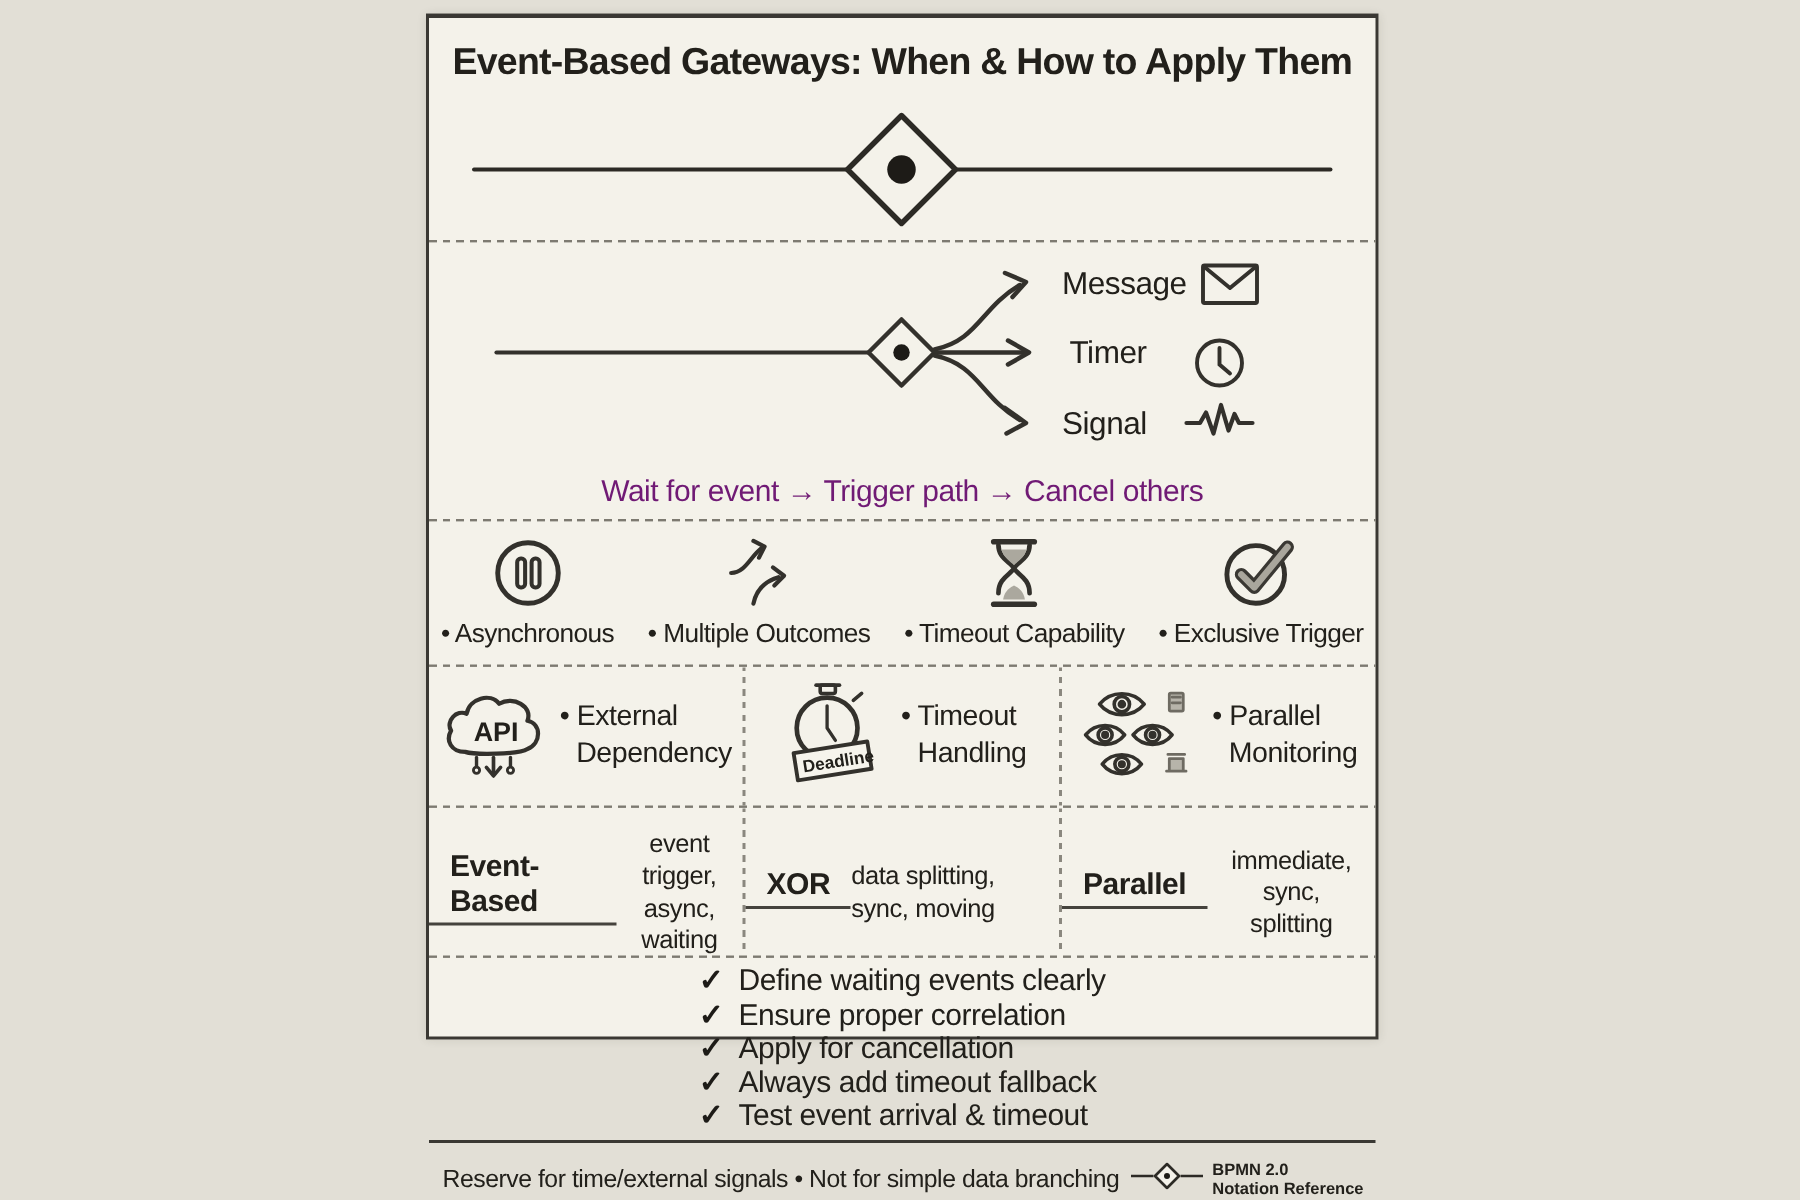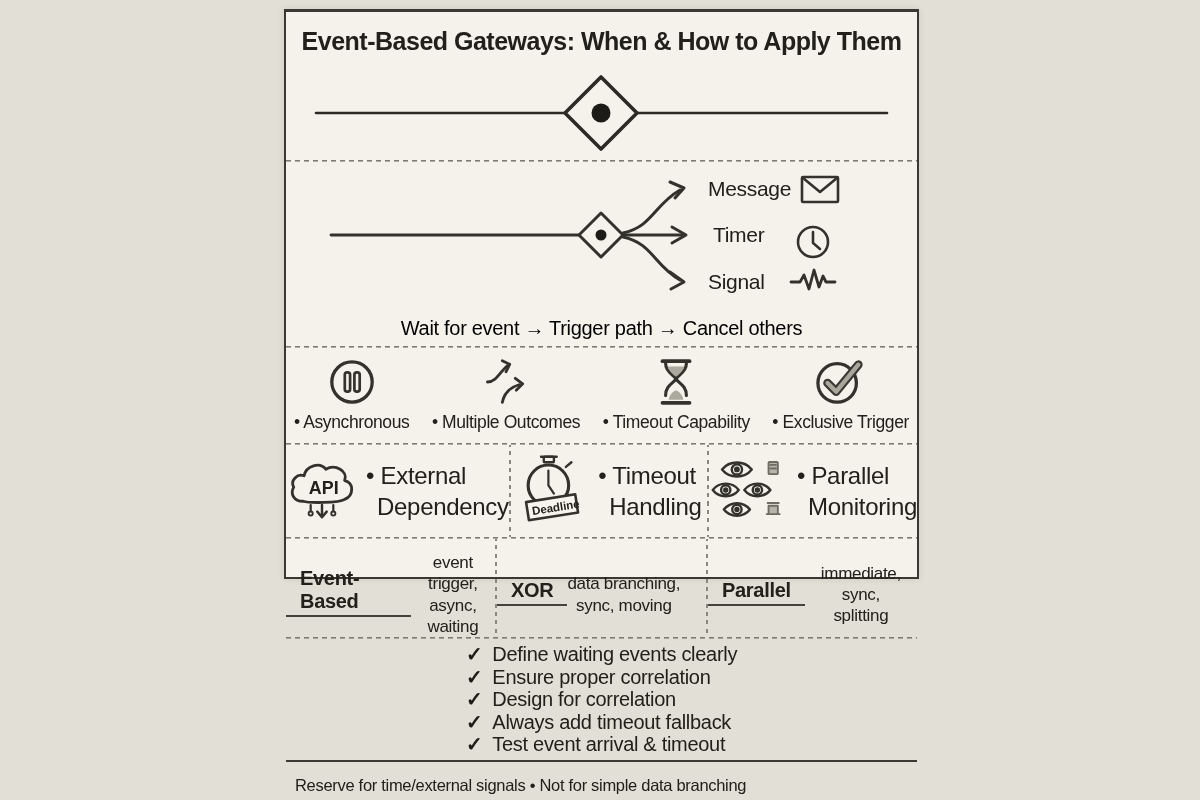--- a/index.html
+++ b/index.html
@@ -4,45 +4,45 @@
 <style>
   * { margin:0; padding:0; box-sizing:border-box; }
   html,body { width:1200px; height:800px; overflow:hidden; }
   body {
     background:#e2dfd6;
     font-family:"Liberation Sans", sans-serif;
     color:#22201b;
     position:relative;
   }
   .poster {
-    position:absolute; left:284px; top:9px; width:635px; height:570px;
+    position:absolute; left:284px; top:9px; width:635px; height:684px;
     background:#f4f2ea;
     border:2px solid #3a3833;
     border-top-width:3px;
     box-shadow:0 0 6px rgba(60,55,45,.12);
     display:flex; flex-direction:column;
   }
   .dashed { height:2px; flex:0 0 2px;
     background-image:repeating-linear-gradient(90deg,#7d7a71 0 5px, transparent 5px 9px);
     background-size:100% 1.6px; background-repeat:no-repeat; background-position:center; }
   .title { flex:0 0 46px; display:flex; align-items:flex-end; justify-content:center;
     font-size:25px; font-weight:bold; letter-spacing:-0.5px; padding-bottom:2px; }
   .diagram1 { flex:0 0 102px; }
   .diagram2 { flex:0 0 148px; }
   .caption { flex:0 0 36px; text-align:center; font-size:20px; letter-spacing:-0.3px;
-    display:flex; align-items:center; justify-content:center; color:#000000; }
+    display:flex; align-items:center; justify-content:center; color:#701a75; }
   .features { flex:0 0 95px; display:flex; justify-content:space-between; padding:6px 8px 0 8px; }
   .feature { display:flex; flex-direction:column; align-items:center; }
   .feature .ic { height:56px; display:flex; align-items:center; justify-content:center; }
   .feature .lbl { font-size:17.5px; letter-spacing:-0.4px; white-space:nowrap; margin-top:2px; }
   .usecases { flex:0 0 92px; display:flex; }
   .usecase { flex:1 1 0; display:flex; align-items:center; justify-content:center; gap:8px; }
   .usecase.mid { border-left:2px dashed #8a877e; border-right:2px dashed #8a877e;
     border-image:repeating-linear-gradient(180deg,#8a877e 0 4px, transparent 4px 8px) 2; }
-  .usecase .lbl { font-size:24px; letter-spacing:-0.3px; white-space:pre-line; line-height:1.3;
+  .usecase .lbl { font-size:19px; letter-spacing:-0.3px; white-space:pre-line; line-height:1.3;
     text-indent:-11px; padding-left:11px; }
   .compare { flex:0 0 90px; display:flex; }
   .compcol { flex:1 1 0; display:flex; flex-direction:row; align-items:center; padding-top:8px; }
   .compcol.mid { border-left:2px dashed #8a877e; border-right:2px dashed #8a877e;
     border-image:repeating-linear-gradient(180deg,#8a877e 0 4px, transparent 4px 8px) 2; }
   .compcol .hdr { font-size:20px; font-weight:bold; letter-spacing:-0.3px;
     border-bottom:2px solid #45433d; padding:0 14px 2px 14px; }
   .compcol .traits { font-size:17px; letter-spacing:-0.3px; white-space:pre-line;
     text-align:center; line-height:1.25; margin-top:5px; }
   .checklist { flex:1 1 auto; display:flex; flex-direction:column; align-items:center;
@@ -227,21 +227,21 @@
   <div class="dashed"></div>
 
   <div class="compare">
     <div class="compcol">
       <div class="hdr">Event-Based</div>
       <div class="traits">event trigger,
 async, waiting</div>
     </div>
     <div class="compcol mid">
       <div class="hdr">XOR</div>
-      <div class="traits">data branching,
+      <div class="traits">data splitting,
 sync, moving</div>
     </div>
     <div class="compcol">
       <div class="hdr">Parallel</div>
       <div class="traits">immediate, sync,
 splitting</div>
     </div>
   </div>
 
   <div class="dashed"></div>
@@ -251,30 +251,40 @@
       <div class="checkrow">
         <span class="tick">✓</span>
         <span>Define waiting events clearly</span>
       </div>
       <div class="checkrow">
         <span class="tick">✓</span>
         <span>Ensure proper correlation</span>
       </div>
       <div class="checkrow">
         <span class="tick">✓</span>
-        <span>Design for correlation</span>
+        <span>Apply for cancellation</span>
       </div>
       <div class="checkrow">
         <span class="tick">✓</span>
         <span>Always add timeout fallback</span>
       </div>
       <div class="checkrow">
         <span class="tick">✓</span>
         <span>Test event arrival &amp; timeout</span>
       </div>
     </div>
   </div>
 
   <div class="footer">
     <div class="note">Reserve for time/external signals • Not for simple data branching</div>
+    <div class="badge">
+      <span>
+        <svg viewBox="0 0 50 18" width="50" height="18" fill="none" stroke="#2c2a25" stroke-linejoin="round">
+          <path d="M1,9 h15 M34,9 h15" stroke-width="1.8"></path>
+          <polygon points="25,1 33,9 25,17 17,9" stroke-width="1.8" fill="#f4f2ea"></polygon>
+          <circle cx="25" cy="9" r="2" fill="#1d1b17" stroke="none"></circle>
+        </svg>
+      </span>
+      <div class="txt"><span>BPMN 2.0</span><br><span>Notation Reference</span></div>
+    </div>
   </div>
 
 </div>
 
 </body></html>

